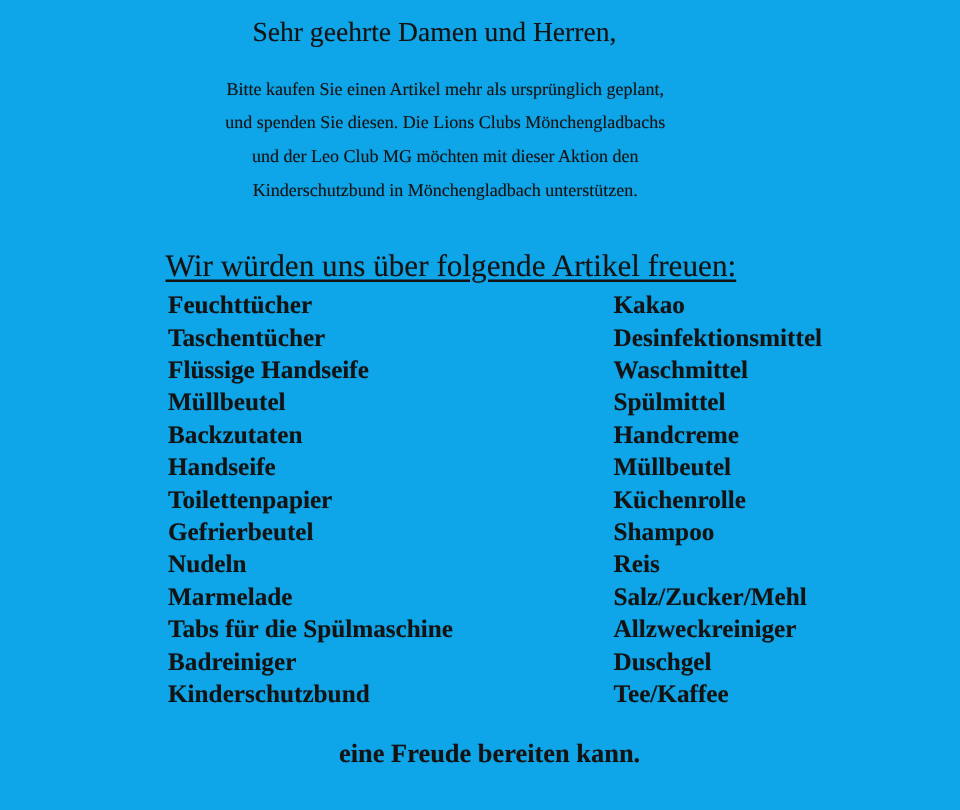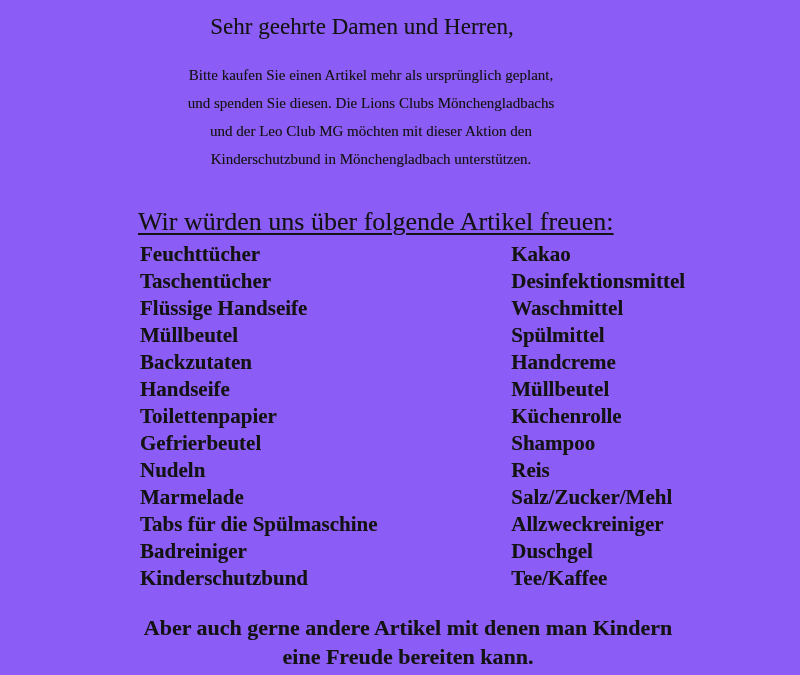--- a/index.html
+++ b/index.html
@@ -3,21 +3,21 @@
 <meta charset="utf-8">
 <style>
   html, body { margin: 0; padding: 0; }
   body {
     width: 800px; height: 675px;
     background: #ffffff;
     font-family: "Liberation Serif", "DejaVu Serif", serif;
     color: #131313;
     overflow: hidden;
   }
-  .page { position: relative; width: 800px; height: 675px; background: #8b5cf6; }
+  .page { position: relative; width: 800px; height: 675px; background: #0ea5e9; }
   .txt { text-shadow: 0 0 0.6px rgba(40,40,40,0.45); }
 
   .greeting-block {
     position: absolute; top: 13px; left: 0; width: 724px;
     text-align: center; font-size: 23px; line-height: 28px;
   }
   .intro-block {
     position: absolute; top: 61px; left: 0; width: 742px;
     text-align: center; font-size: 15px; line-height: 28px;
   }
@@ -106,17 +106,16 @@
       <span class="cell-left">Badreiniger</span>
       <span class="cell-right">Duschgel</span>
     </div>
     <div class="list-row">
       <span class="cell-left">Kinderschutzbund</span>
       <span class="cell-right">Tee/Kaffee</span>
     </div>
   </div>
 
   <div class="footer-note txt">
-    <div>Aber auch gerne andere Artikel mit denen man Kindern</div>
     <div>eine Freude bereiten kann.</div>
   </div>
 
 </div>
 
 </body></html>

